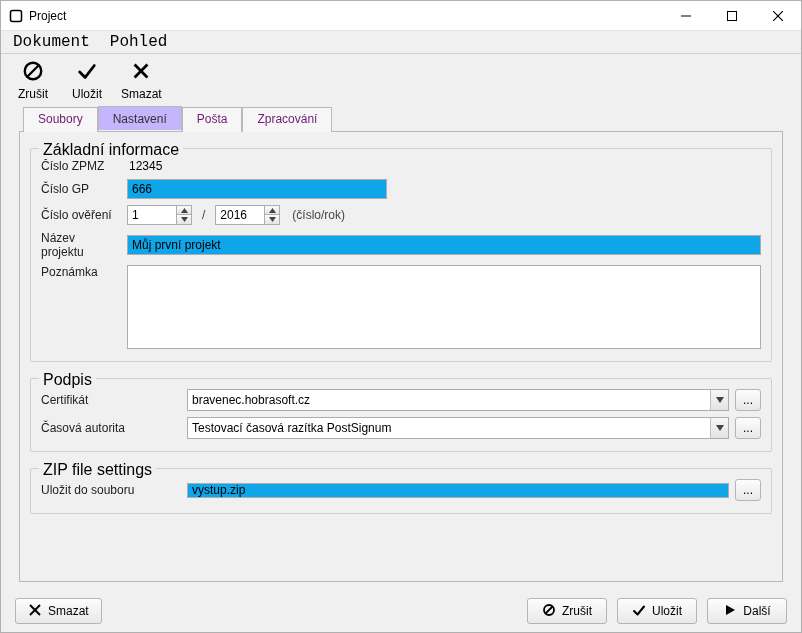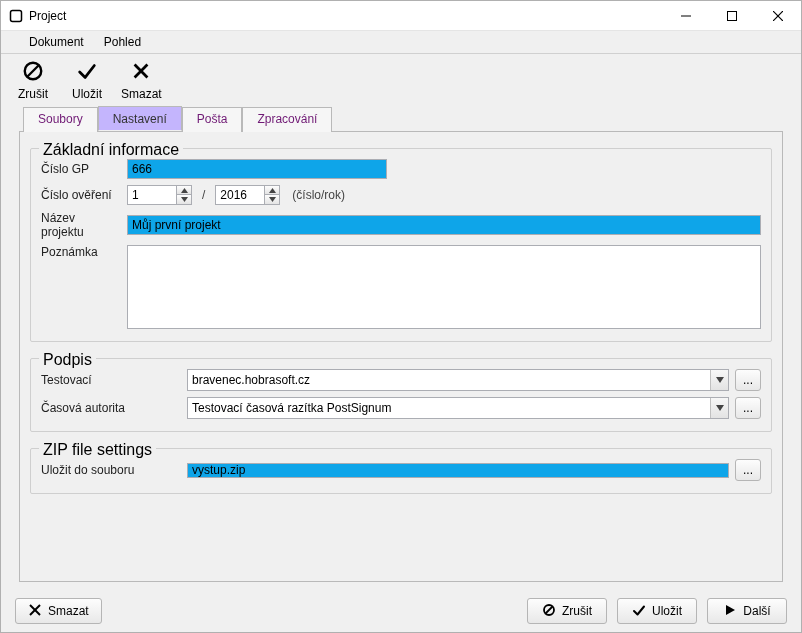--- a/index.html
+++ b/index.html
@@ -35,23 +35,24 @@
   }
   .titlebar .win-btn {
     width: 46px; height: 30px;
     display: flex; align-items: center; justify-content: center;
   }
   .titlebar .win-btn svg { display:block; }
   
   .menubar {
     height: 22px;
     display: flex; align-items: center;
-    padding-left: 24px;
-    font-size: 12px;
+    padding-left: 8px;
+    font-size: 16px;
     gap: 12px;
+    font-family: Liberation Mono, monospace;
   }
   .menubar .menu-item { padding: 2px 4px; }
   .menubar-sep {
     height:1px; background:#d0d0d0; margin:0;
   }
   
   .toolbar {
     height: 52px;
     display: flex; align-items: flex-start;
     gap: 14px;
@@ -298,20 +299,24 @@
       <div class="tab active">Nastavení</div>
       <div class="tab">Pošta</div>
       <div class="tab">Zpracování</div>
     </div>
 
     <div class="tab-panel">
 
       <div class="group">
         <div class="legend">Základní informace</div>
 
+        <div class="form-row">
+          <span class="form-label">Číslo ZPMZ</span>
+          <span class="static-value">12345</span>
+        </div>
 
         <div class="form-row">
           <span class="form-label">Číslo GP</span>
           <input class="input" style="width: 260px;" value="666">
         </div>
 
         <div class="form-row">
           <span class="form-label">Číslo ověření</span>
           <span class="spin">
             <input class="spin-value" value="1" style="">
@@ -355,21 +360,21 @@
         <div class="form-row align-top" style="margin-bottom:0">
           <span class="form-label">Poznámka</span>
           <textarea class="textarea" style=""></textarea>
         </div>
       </div>
 
       <div class="group">
         <div class="legend">Podpis</div>
 
         <div class="form-row">
-          <span class="form-label wide-label">Testovací</span>
+          <span class="form-label wide-label">Certifikát</span>
           <div class="combo">
             <span class="combo-text">bravenec.hobrasoft.cz</span>
             <span class="combo-btn">
                 <svg width="8" height="6" viewBox="0 0 8 6">
                   <polygon points="0,0 8,0 4,6" fill="#444"></polygon>
                 </svg>
               </span>
           </div>
           <div class="ellipsis-btn">...</div>
         </div>

